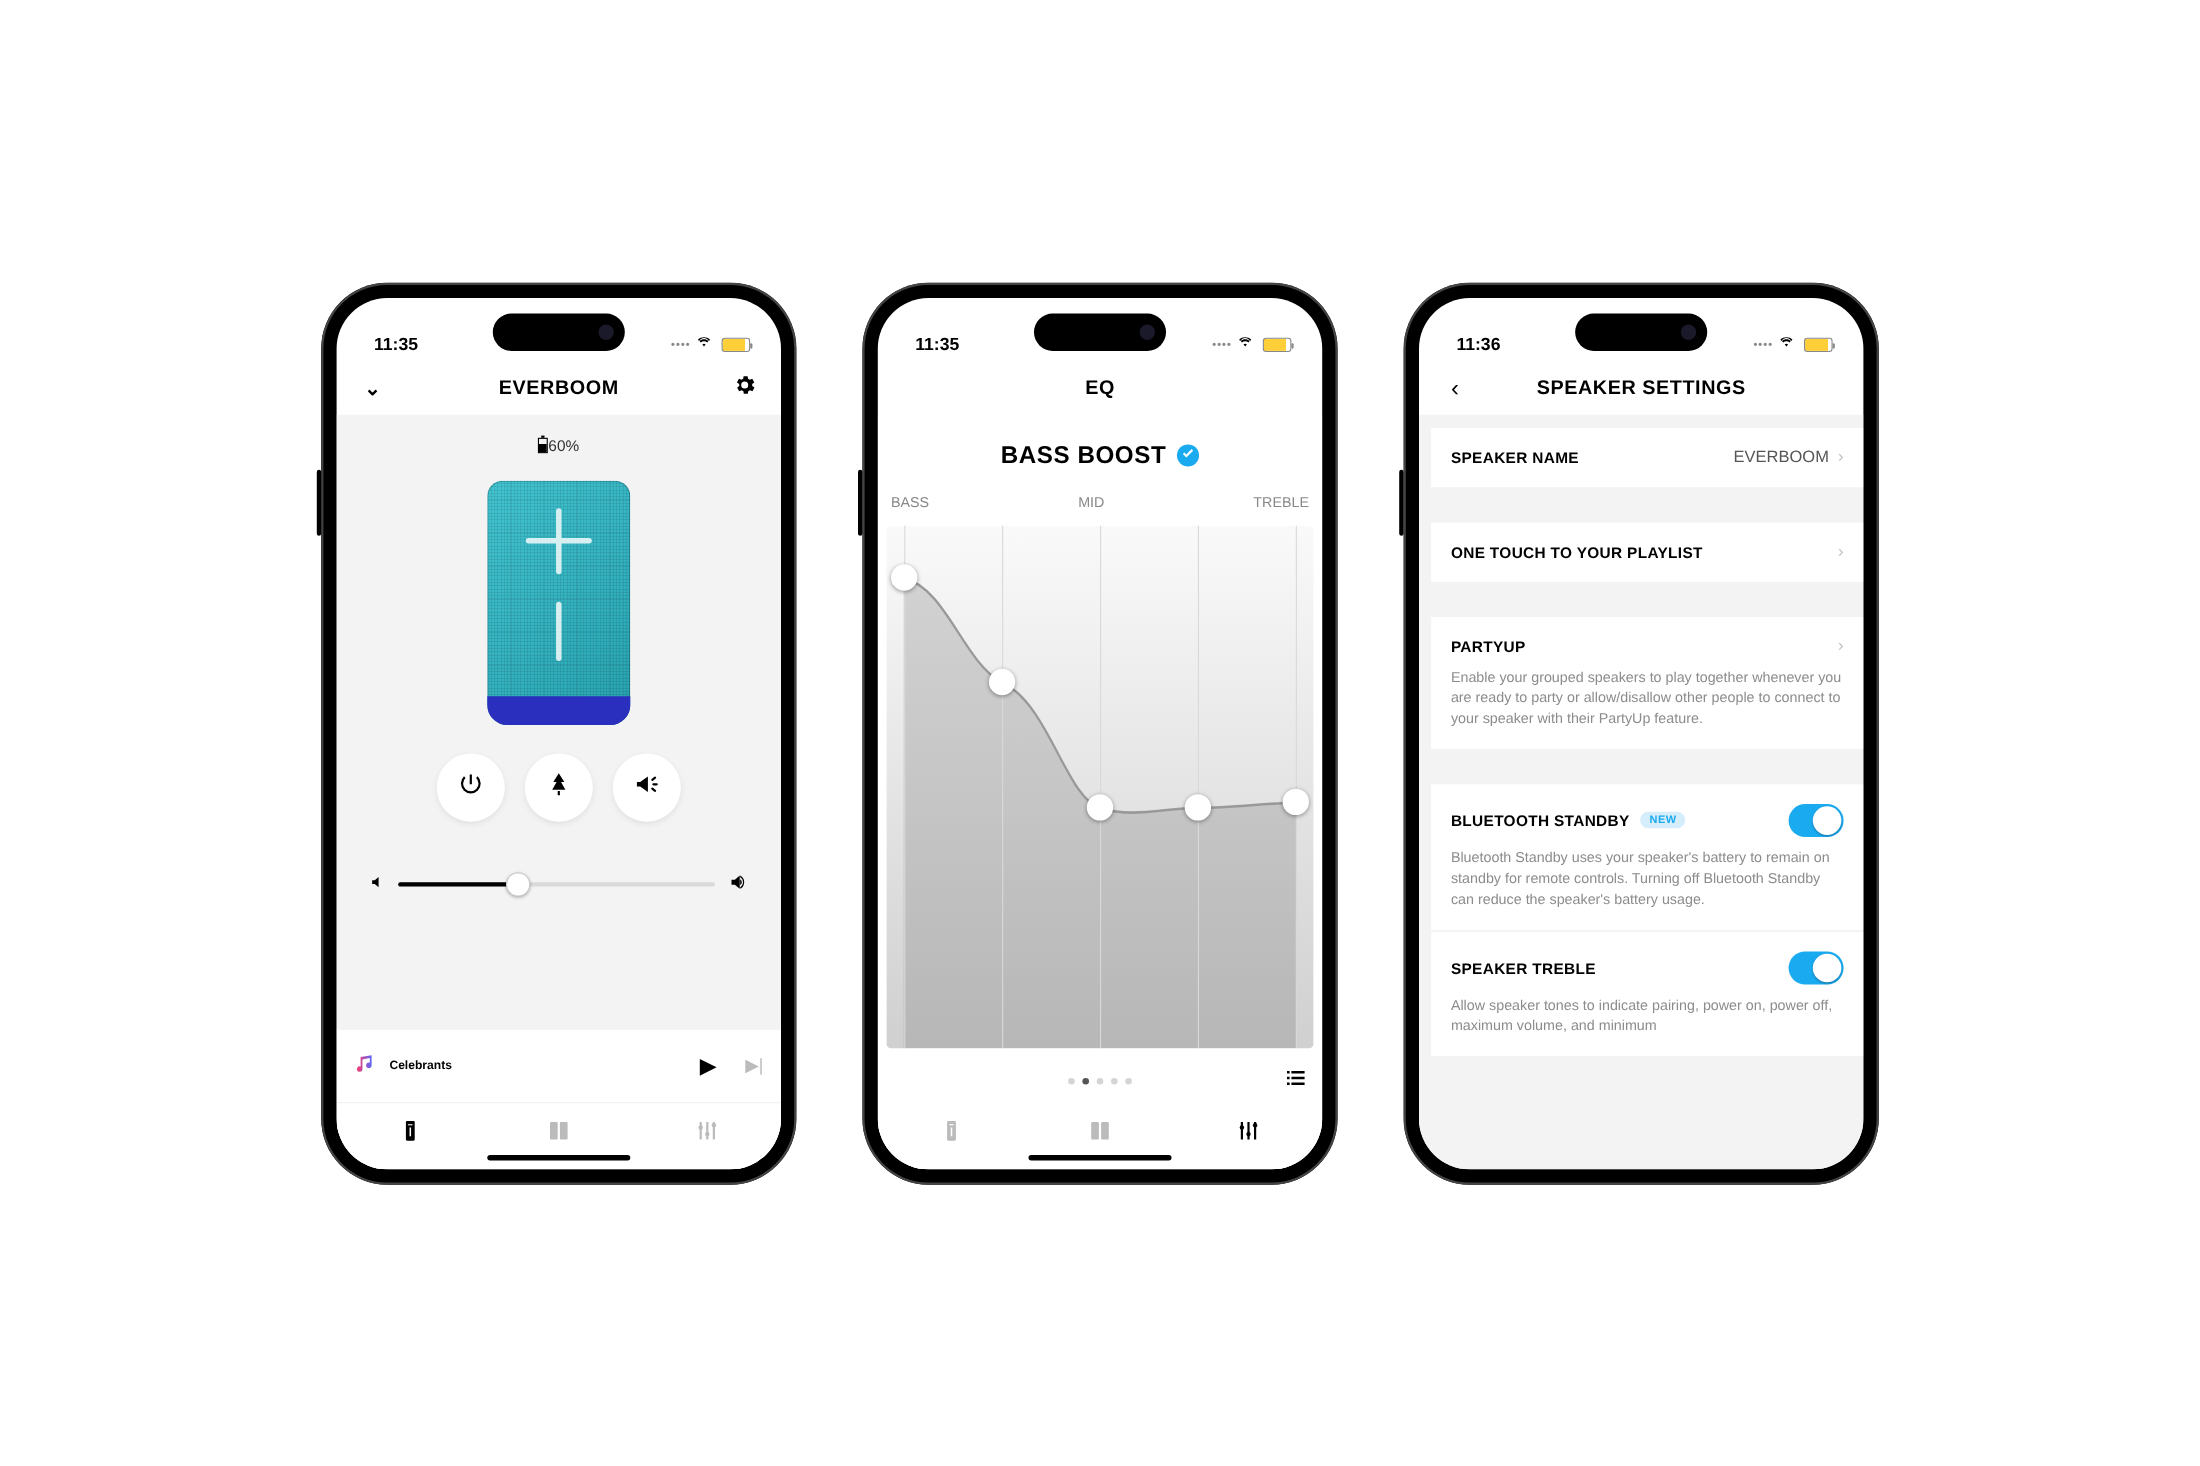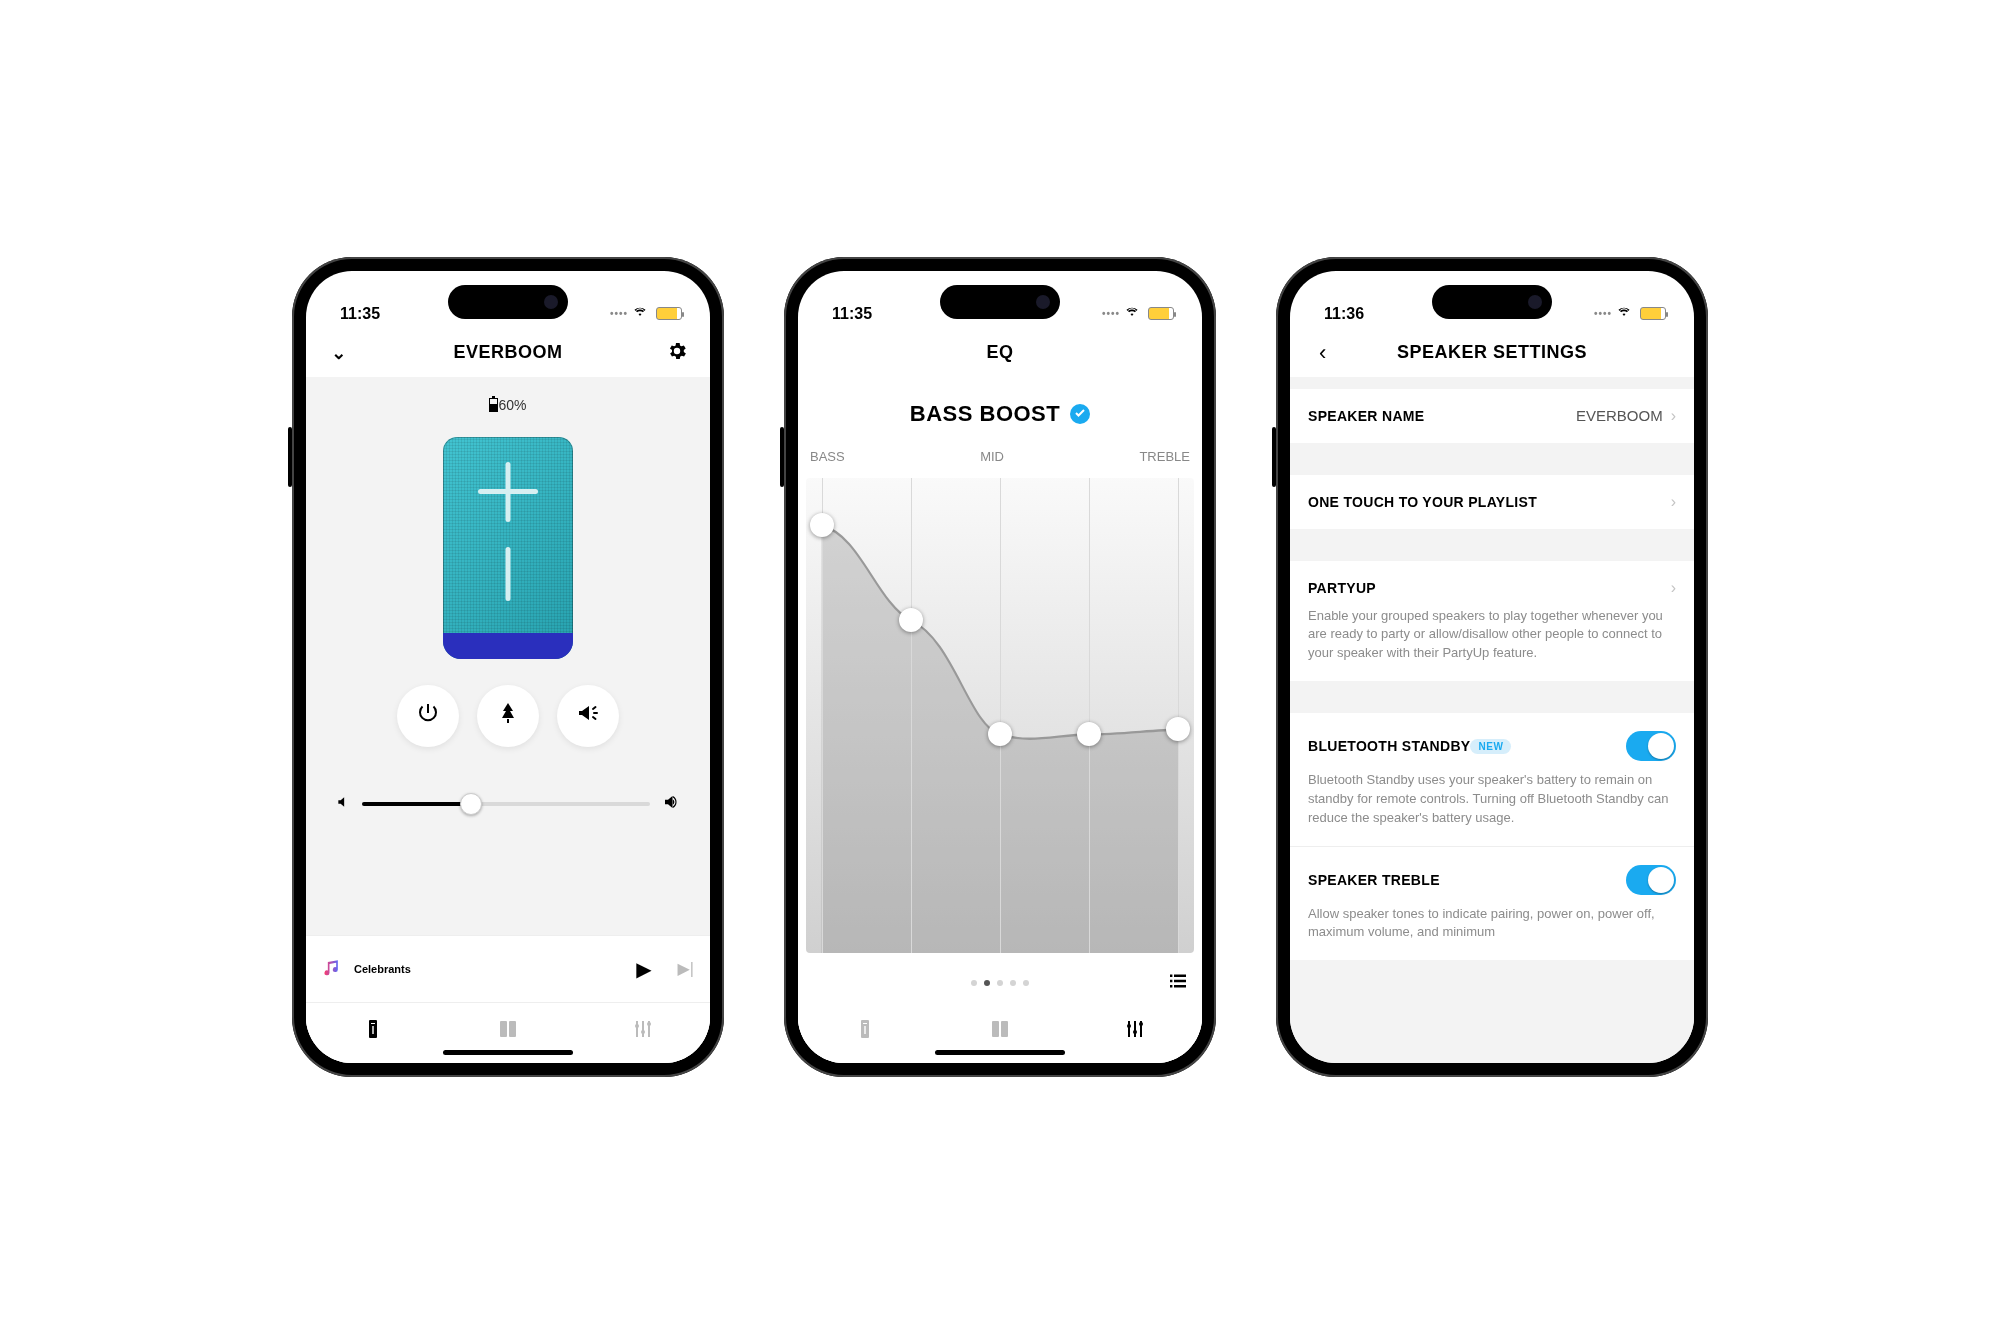--- a/index.html
+++ b/index.html
@@ -168,21 +168,21 @@
   .eq-area svg { position:absolute; inset:0; width:100%; height:100%; }
   .eq-slot{ position:absolute; top:0; bottom:0; width:1px; background:#d9d9d9;}
   .eq-thumb{ position:absolute; width:24px; height:24px; background:#fff; border-radius:50%; box-shadow:0 1px 4px rgba(0,0,0,.4); transform:translate(-50%,-50%);}
   .eq-footer{ display:flex; align-items:center; justify-content:space-between; height:40px; padding:0 14px;}
   .dots-ind{ display:flex; gap:7px; margin:0 auto;}
   .dots-ind span{ width:6px; height:6px; border-radius:50%; background:#d4d4d4;}
   .dots-ind span.on{ background:#555;}
   .list-btn svg{width:20px;height:16px;}
   
   .screen3 .content{ background:#f3f3f3; }
-  .settings-list { display:flex; flex-direction:column; }
+  .settings-list { display:flex; flex-direction:column;padding-left:11px; }
   .cell { background:#fff; padding:18px 18px; }
   .cell-row { display:flex; align-items:center; justify-content:space-between;}
   .cell-label{ font-weight:900; font-size:14px; letter-spacing:.3px; font-family:Arial; font-stretch:condensed;}
   .cell-value{ color:#555; font-size:15px; display:flex; align-items:center; gap:8px;}
   .disclosure{ color:#c4c4c4; font-size:16px;}
   .cell-desc{ color:#8c8c8c; font-size:13px; line-height:1.45; margin-top:10px;}
   .gap { height:32px; }
   .smgap{ height:12px; }
   .badge-new{
     font-size:10px; font-weight:600; color:#1aaaf0;
@@ -447,21 +447,21 @@
         <div class="cell">
           <div class="cell-row">
             <span class="cell-label">PARTYUP</span>
             <span class="disclosure">›</span>
           </div>
           <div class="cell-desc">Enable your grouped speakers to play together whenever you are ready to party or allow/disallow other people to connect to your speaker with their PartyUp feature.</div>
         </div>
         <div class="gap"></div>
         <div class="cell">
           <div class="cell-row">
-            <span style="display:flex;align-items:flex-end;">
+            <span style="display:flex;align-items:flex-start;gap:10px;">
               <span class="cell-label">BLUETOOTH STANDBY</span>
               <span class="badge-new">NEW</span>
             </span>
             <span class="toggle"></span>
           </div>
           <div class="cell-desc">Bluetooth Standby uses your speaker's battery to remain on standby for remote controls. Turning off Bluetooth Standby can reduce the speaker's battery usage.</div>
         </div>
         <div style="height:1px;background:#eee;"></div>
         <div class="cell">
           <div class="cell-row">

